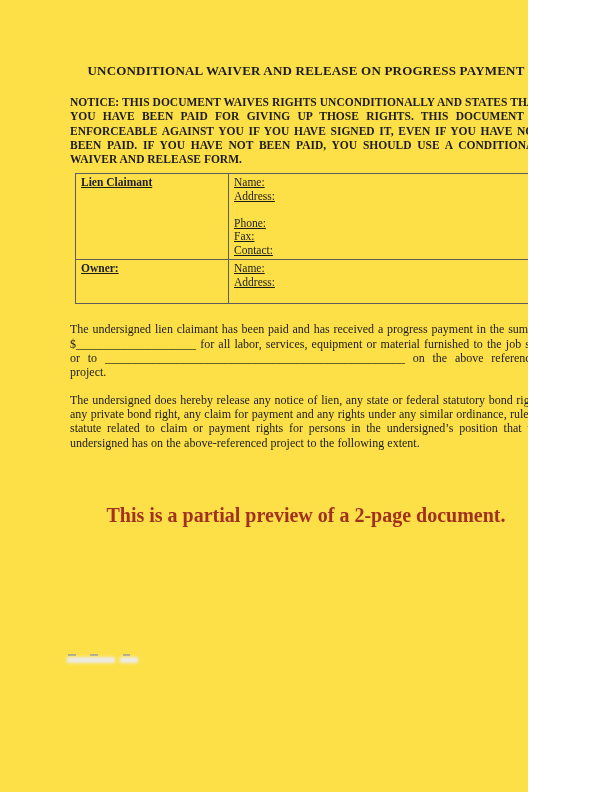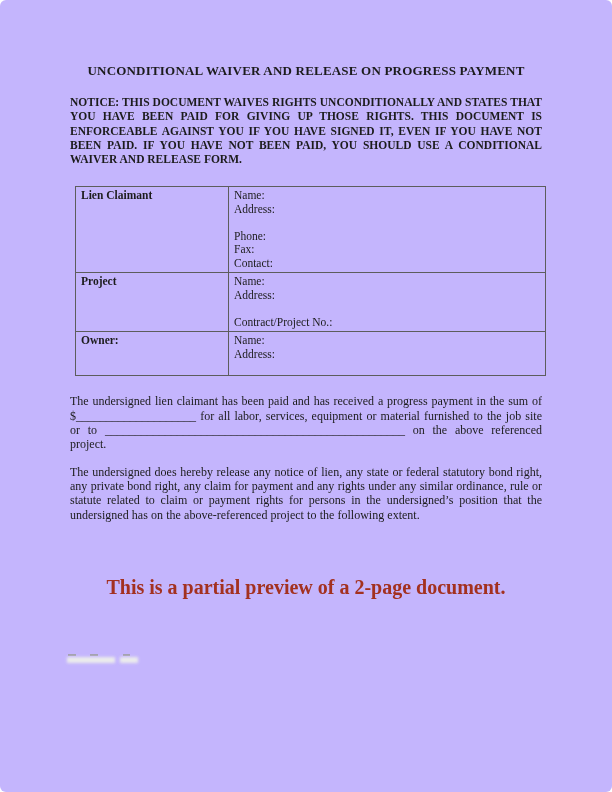--- a/index.html
+++ b/index.html
@@ -1,25 +1,24 @@
 <!DOCTYPE html>
 <html><head>
 <meta charset="utf-8">
 <style>
   * { margin: 0; padding: 0; box-sizing: border-box; }
   html, body { background: #ffffff; }
   .page {
     position: relative;
-    width: 612px;
+    width: 528px;
     height: 792px;
-    background: #c4b5fd;
+    background: #fde047;
     overflow: hidden;
     font-family: "Liberation Serif", "DejaVu Serif", serif;
     color: #1c1c1c;
-    border-radius: 6px;
   }
   .content {
     margin-left: 70px;
     width: 472px;
   }
   .doc-title {
     margin-top: 63px;
     font-size: 13px;
     line-height: 16px;
     font-weight: bold;
@@ -27,25 +26,26 @@
     letter-spacing: 0.2px;
   }
   .notice {
     margin-top: 16px;
     font-size: 11.5px;
     line-height: 14.3px;
     font-weight: bold;
     text-align: justify;
   }
   table.claim-table {
-    margin-top: 20px;
+    margin-top: 7px;
     margin-left: 5px;
     width: 471px;
     border-collapse: collapse;
     table-layout: fixed;
+    text-decoration: underline;
   }
   table.claim-table td {
     border: 1px solid #5d5d5d;
     vertical-align: top;
     font-size: 11.5px;
     line-height: 13.5px;
     padding: 2px 5px 2px 5px;
   }
   td.cell-label { width: 153px; font-weight: bold; }
   .cell-text { white-space: pre-line; }
@@ -95,29 +95,20 @@
           <td>
             <div class="cell-text">Name:
 Address:
 
 Phone:
 Fax:
 Contact:</div>
           </td>
         </tr>
         <tr>
-          <td class="cell-label">Project</td>
-          <td>
-            <div class="cell-text">Name:
-Address:
-
-Contract/Project No.:</div>
-          </td>
-        </tr>
-        <tr>
           <td class="cell-label">Owner:</td>
           <td>
             <div class="cell-text owner-pad">Name:
 Address:</div>
           </td>
         </tr>
       </tbody>
     </table>
 
     <div class="para para-payment">The undersigned lien claimant has been paid and has received a progress payment in the sum of $____________________ for all labor, services, equipment or material furnished to the job site or to __________________________________________________ on the above referenced project.</div>

